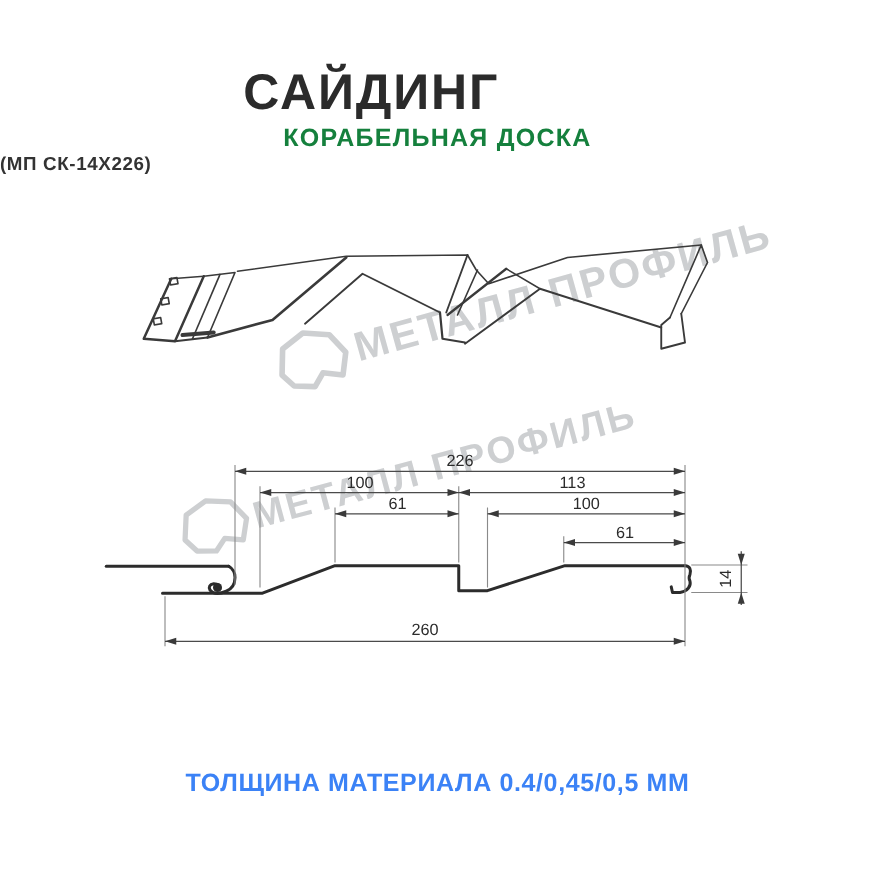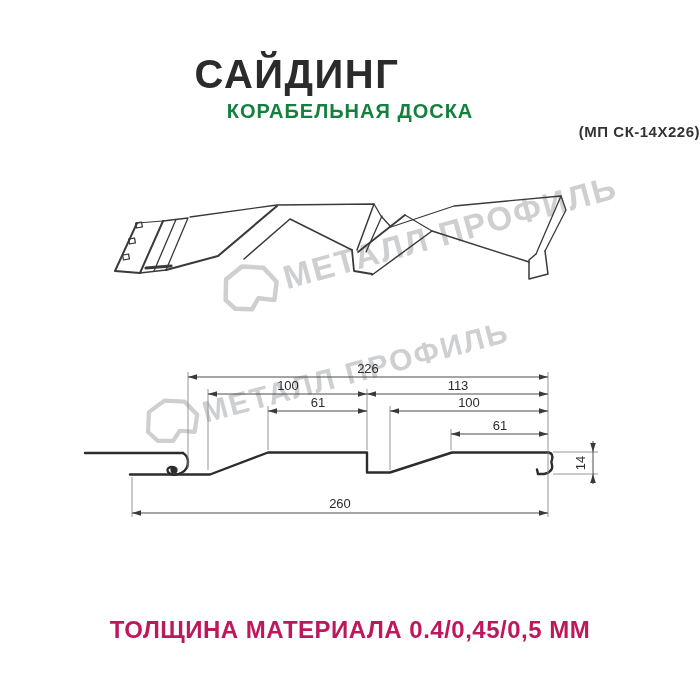--- a/index.html
+++ b/index.html
@@ -2,24 +2,24 @@
 <html><head>
 <meta charset="utf-8">
 <style>
   html,body{margin:0;padding:0;background:#ffffff;}
   .page{position:relative;width:700px;height:700px;background:#ffffff;overflow:hidden;
         font-family:"Liberation Sans", sans-serif;}
   .title-main{position:absolute;left:0;top:52px;width:594px;text-align:center;
               font-size:40px;font-weight:800;letter-spacing:1.5px;color:#2b2b2b;}
   .title-sub{position:absolute;left:0;top:100px;width:700px;text-align:center;
              font-size:20px;font-weight:700;letter-spacing:1px;color:#15803d;}
-  .title-code{position:absolute;left:0;top:123px;width:700px;text-align:right;
+  .title-code{position:absolute;left:0;top:123px;width:700px;text-align:left;
               font-size:15px;font-weight:700;letter-spacing:0.5px;color:#333333;}
   .footer-text{position:absolute;left:0;top:616px;width:700px;text-align:center;
-               font-size:24px;font-weight:600;letter-spacing:0.5px;color:#be185d;}
+               font-size:20px;font-weight:600;letter-spacing:0.5px;color:#3b82f6;}
   svg text.dim{font-family:"Liberation Sans", sans-serif;font-size:13px;fill:#2b2b2b;}
   svg text.wm{font-family:"Liberation Sans", sans-serif;font-weight:bold;fill:#cdcfd1;}
 </style>
 </head>
 <body>
 
 <div class="page">
 
   <div class="title-main">САЙДИНГ</div>
   <div class="title-sub">КОРАБЕЛЬНАЯ ДОСКА</div>

